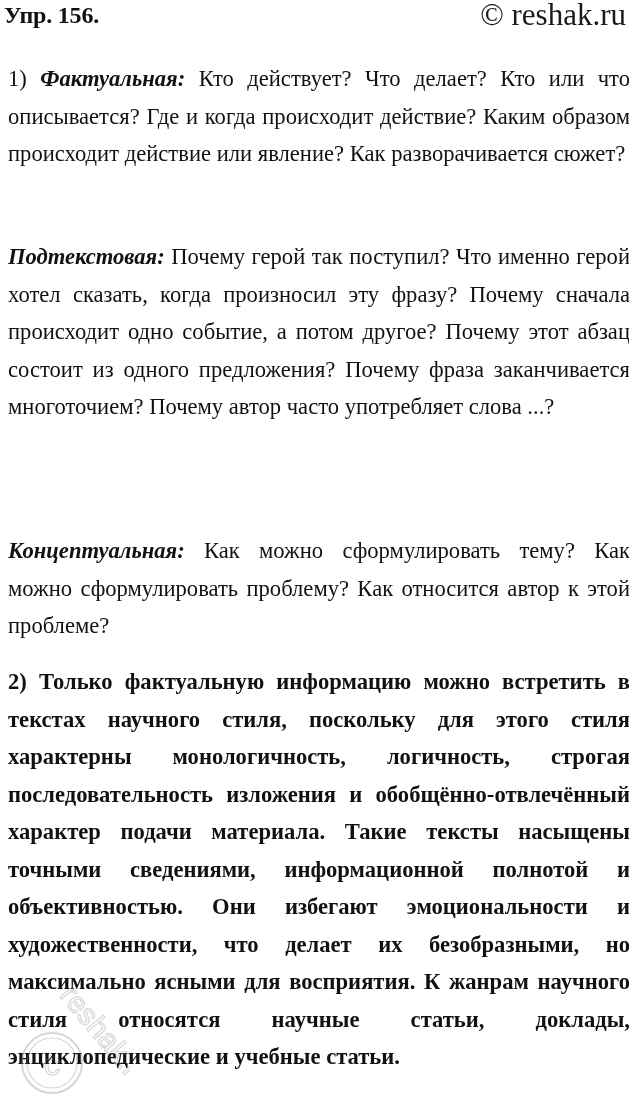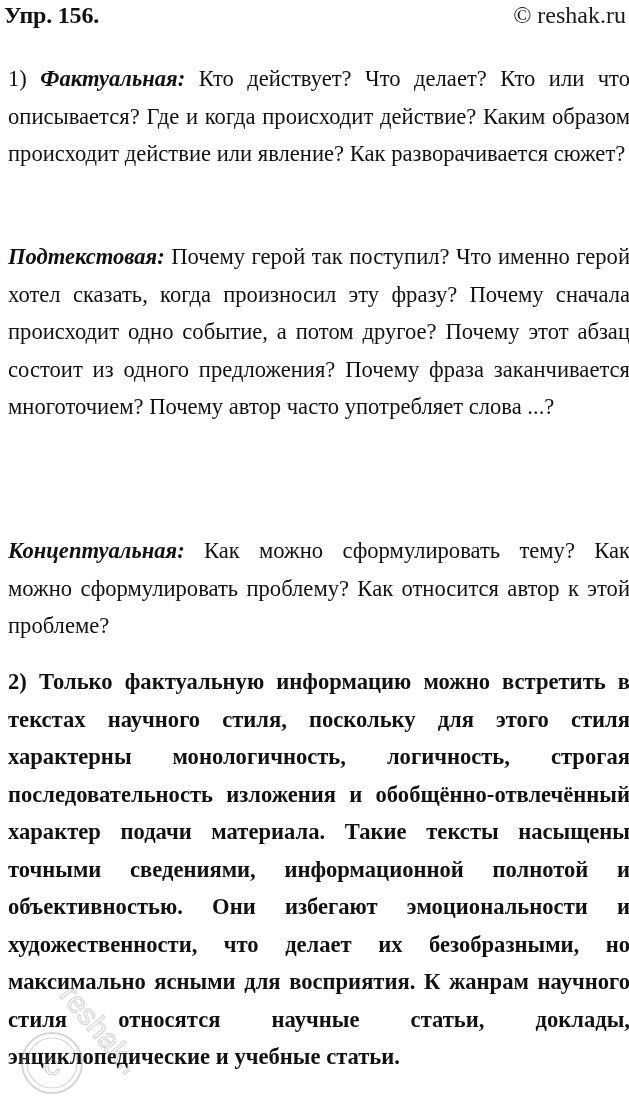--- a/index.html
+++ b/index.html
@@ -32,21 +32,21 @@
       font-family: "Liberation Serif", serif;
       font-weight: bold;
       font-size: 24px;
       line-height: 30px;
       letter-spacing: -0.2px;
     }
     .copyright {
       position: absolute;
       right: 0;
       top: 0;
-      font-size: 24px;
+      font-size: 31px;
       line-height: 30px;
       color: #1a1a1a;
     }
     .para {
       margin: 4px;
       font-size: 22.6px;
       line-height: 37.5px;
       text-align: justify;
       text-align-last: left;
     }

